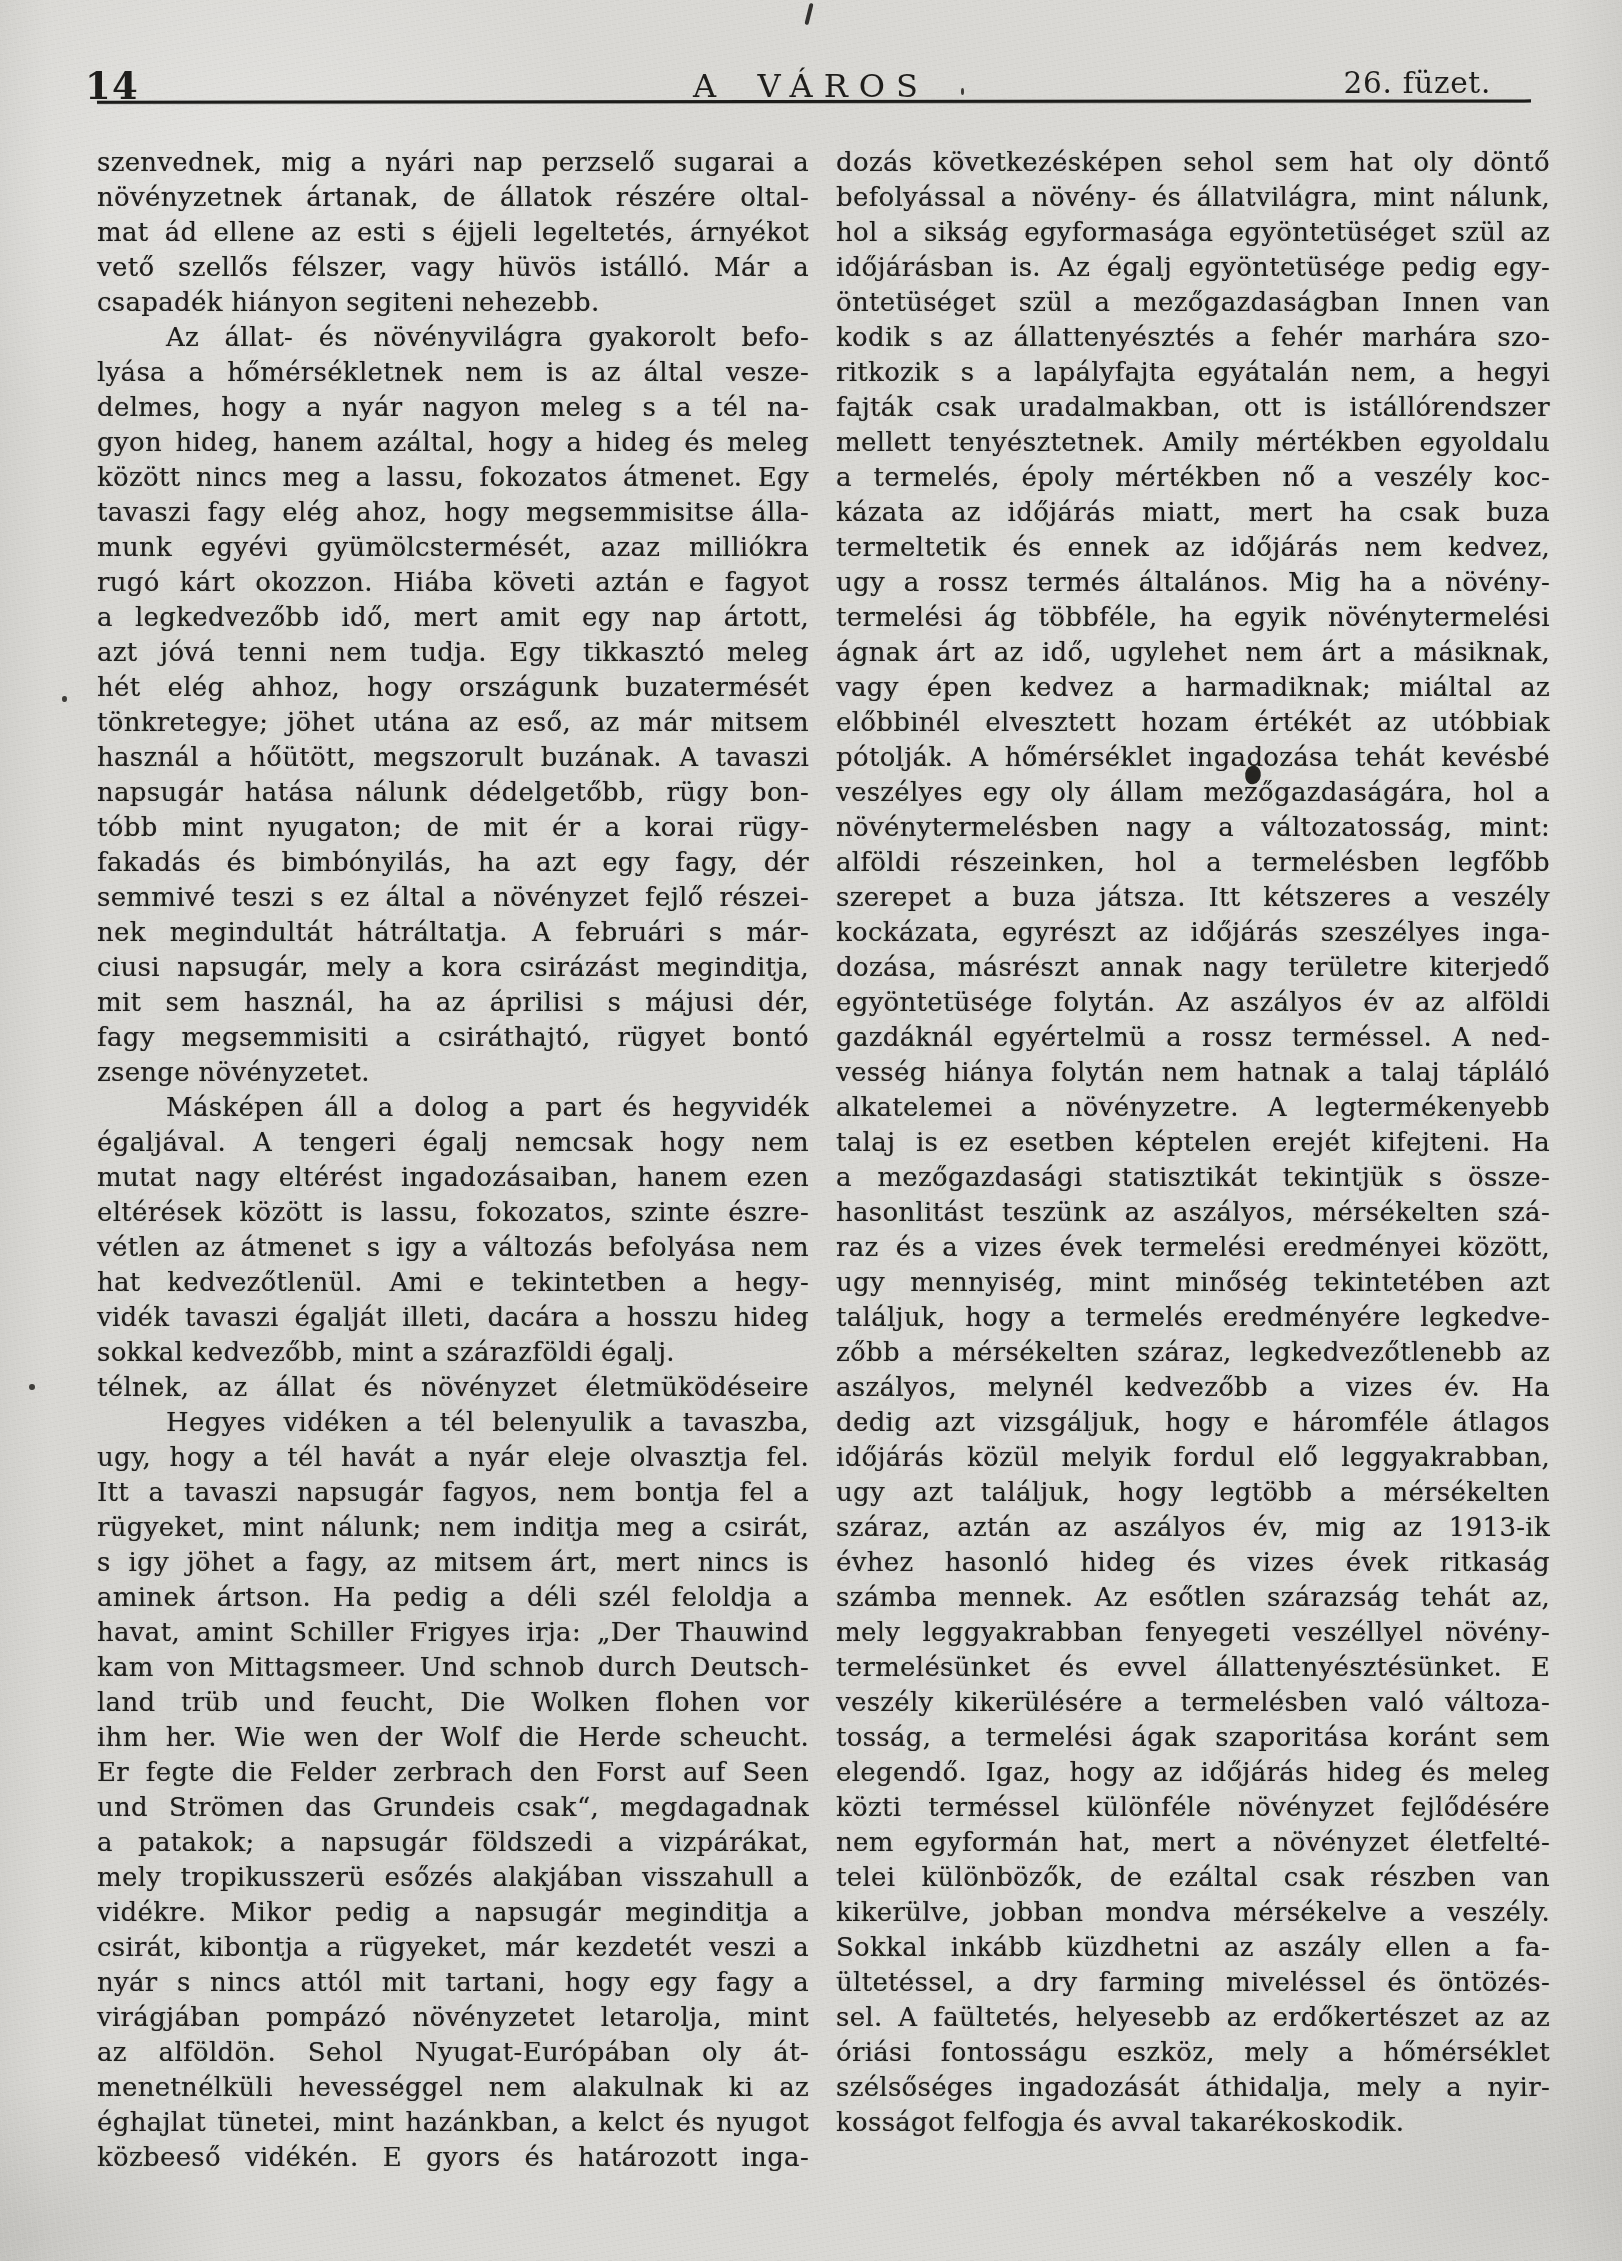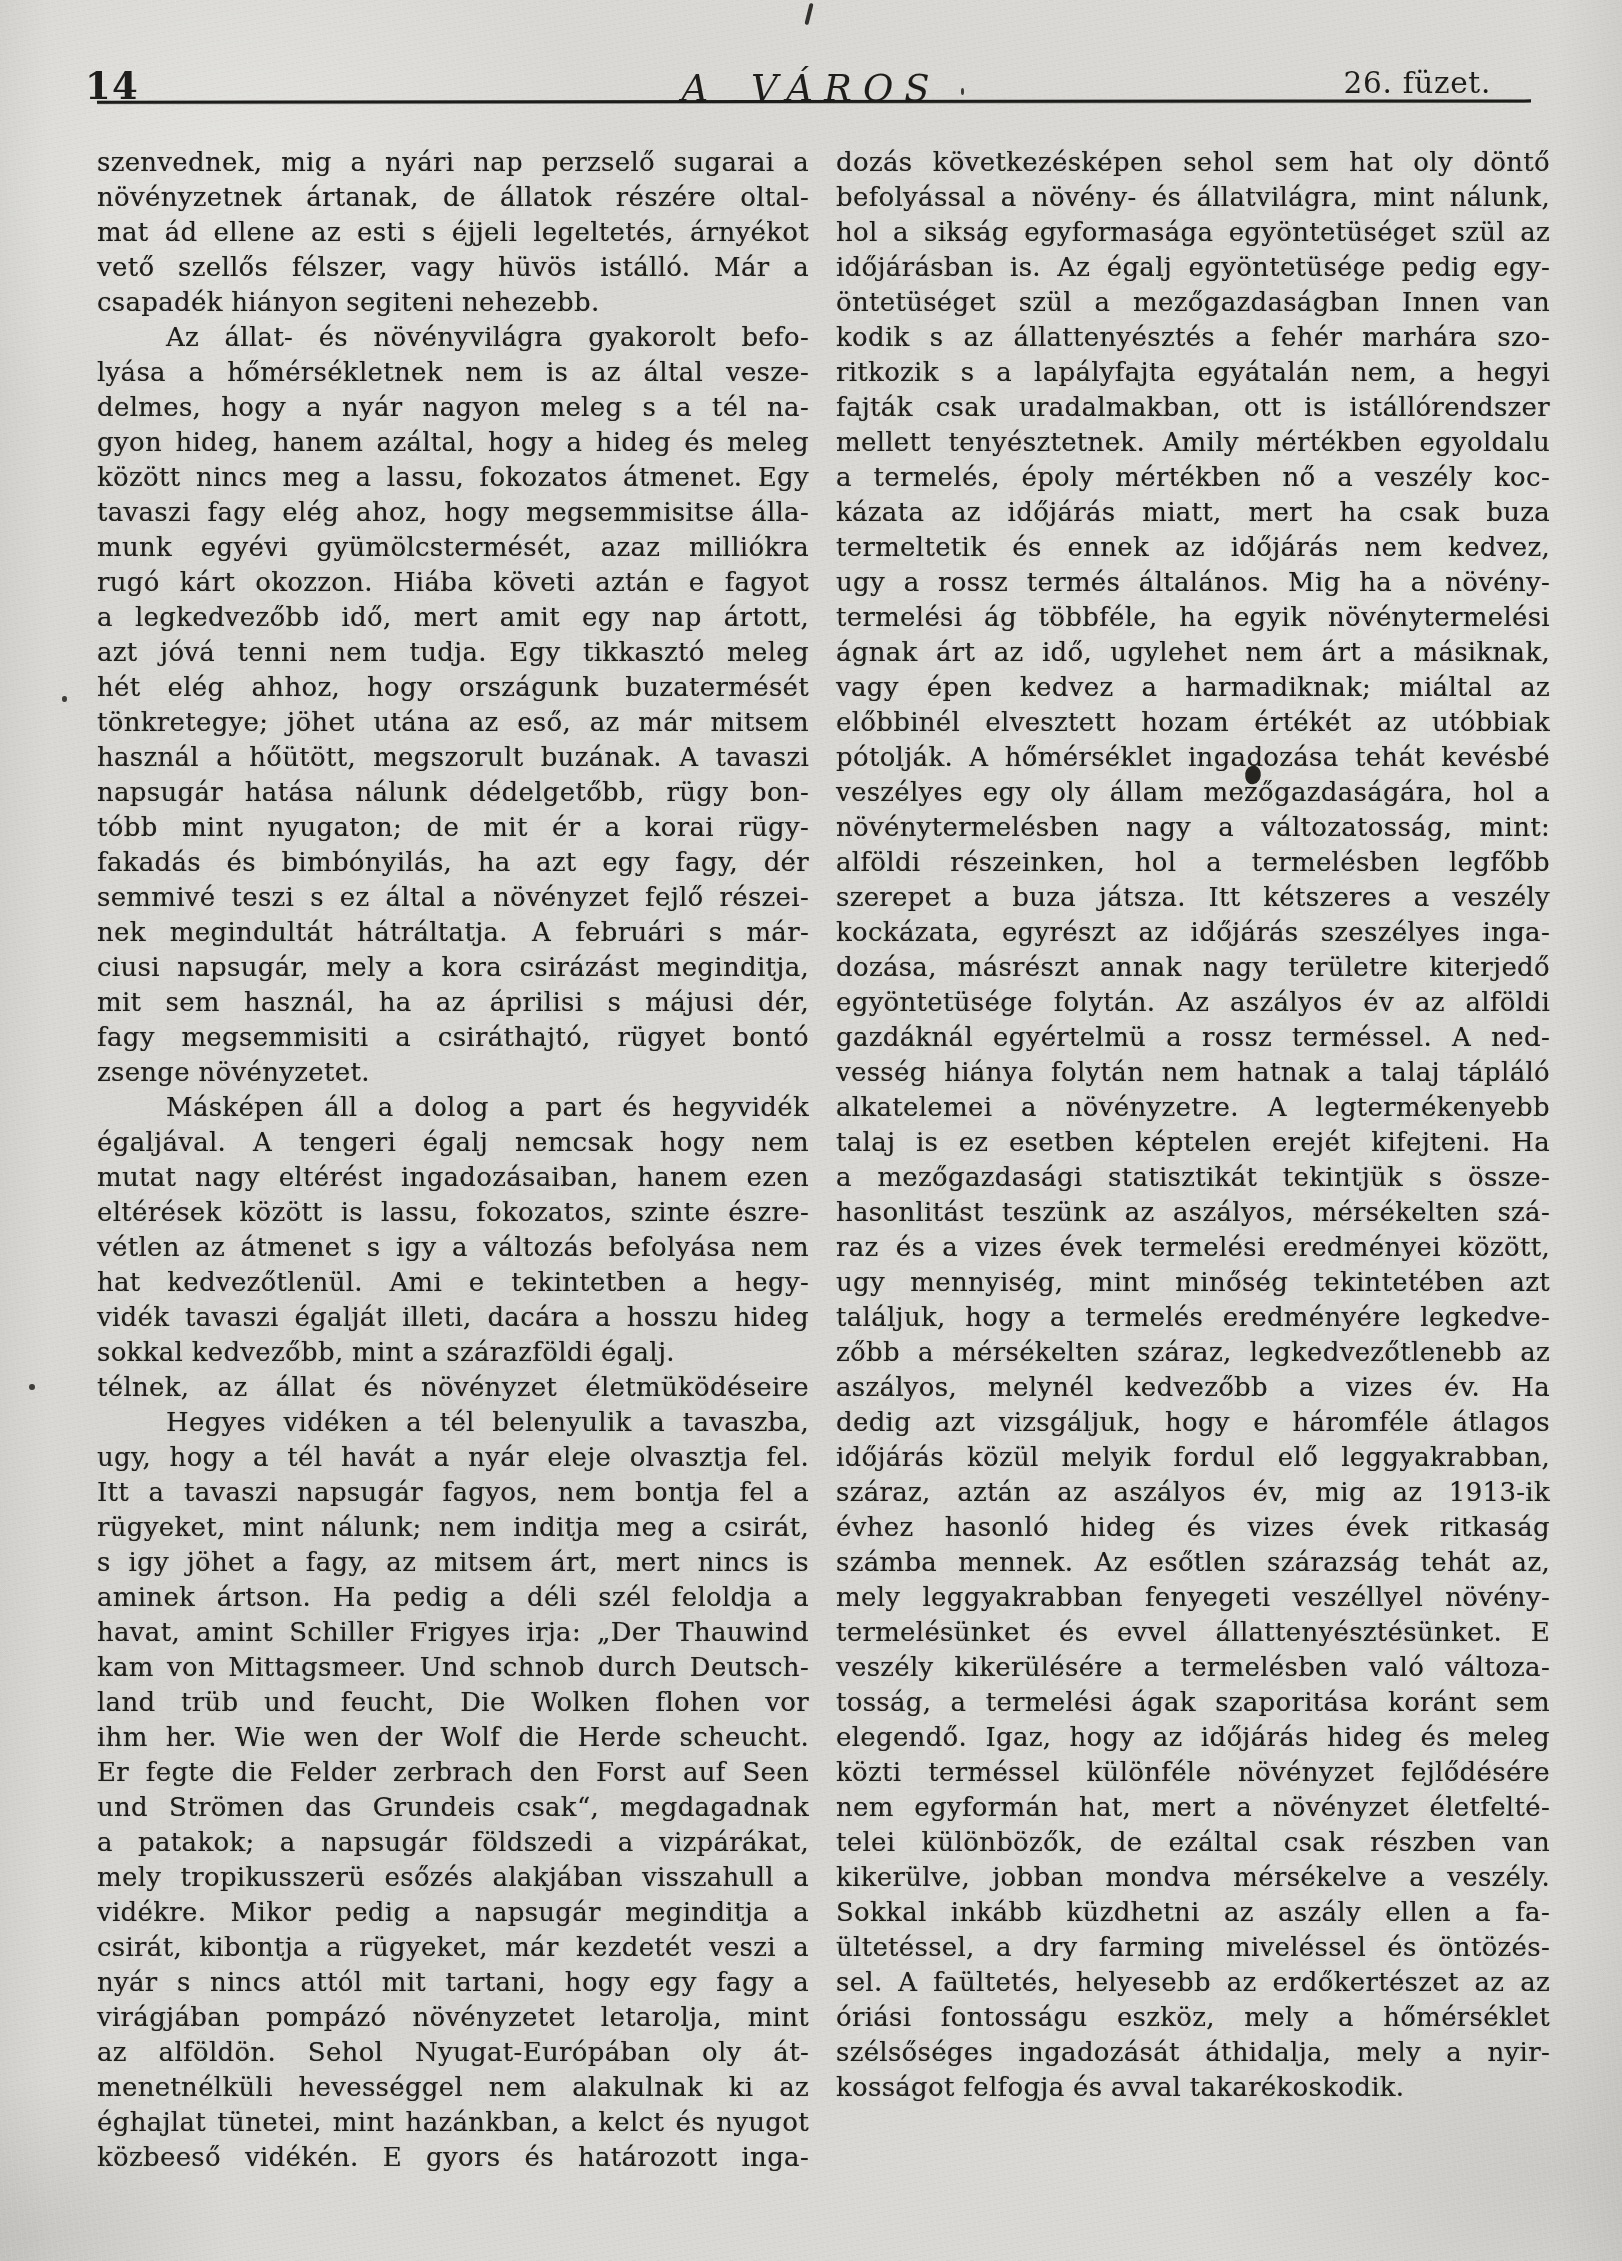--- a/index.html
+++ b/index.html
@@ -24,21 +24,21 @@
       repeating-linear-gradient(83deg,  rgba(255,255,255,0.05) 0 1.3px, transparent 1.3px 5.9px),
       repeating-linear-gradient(-11deg, rgba(92,92,86,0.045) 0 0.7px, transparent 0.7px 4.6px),
       repeating-linear-gradient(40deg,  rgba(255,255,255,0.035) 0 0.7px, transparent 0.7px 7.2px);
   }
   .pagenum{
     position:absolute;left:85px;top:64px;
     font-size:37px;font-weight:700;letter-spacing:1.3px;
   }
   .journal-title{
     position:absolute;left:50%;top:67px;transform:translateX(-50%);
-    font-size:37px;font-weight:400;letter-spacing:11px;word-spacing:9.2px;white-space:nowrap;font-style:italic;
+    font-size:32px;font-weight:400;letter-spacing:11px;word-spacing:9.2px;white-space:nowrap;
   }
   .issue{
     position:absolute;right:131px;top:66px;
     font-size:29.5px;font-weight:400;letter-spacing:0.7px;
   }
   .rule{
     position:absolute;left:97px;top:100px;width:1434px;height:2.6px;
     background:#1c1c1a;transform:rotate(-0.05deg);
     box-shadow:0 0.7px 0 rgba(28,28,26,0.35);
   }
@@ -168,20 +168,21 @@
       <div class="line">talaj is ez esetben képtelen erejét kifejteni. Ha</div>
       <div class="line">a mezőgazdasági statisztikát tekintjük s össze-</div>
       <div class="line">hasonlitást teszünk az aszályos, mérsékelten szá-</div>
       <div class="line">raz és a vizes évek termelési eredményei között,</div>
       <div class="line">ugy mennyiség, mint minőség tekintetében azt</div>
       <div class="line">találjuk, hogy a termelés eredményére legkedve-</div>
       <div class="line">zőbb a mérsékelten száraz, legkedvezőtlenebb az</div>
       <div class="line">aszályos, melynél kedvezőbb a vizes év. Ha</div>
       <div class="line">dedig azt vizsgáljuk, hogy e háromféle átlagos</div>
       <div class="line">időjárás közül melyik fordul elő leggyakrabban,</div>
+      <div class="line">ugy azt találjuk, hogy legtöbb a mérsékelten</div>
       <div class="line">száraz, aztán az aszályos év, mig az 1913-ik</div>
       <div class="line">évhez hasonló hideg és vizes évek ritkaság</div>
       <div class="line">számba mennek. Az esőtlen szárazság tehát az,</div>
       <div class="line">mely leggyakrabban fenyegeti veszéllyel növény-</div>
       <div class="line">termelésünket és evvel állattenyésztésünket. E</div>
       <div class="line">veszély kikerülésére a termelésben való változa-</div>
       <div class="line">tosság, a termelési ágak szaporitása koránt sem</div>
       <div class="line">elegendő. Igaz, hogy az időjárás hideg és meleg</div>
       <div class="line">közti terméssel különféle növényzet fejlődésére</div>
       <div class="line">nem egyformán hat, mert a növényzet életfelté-</div>

